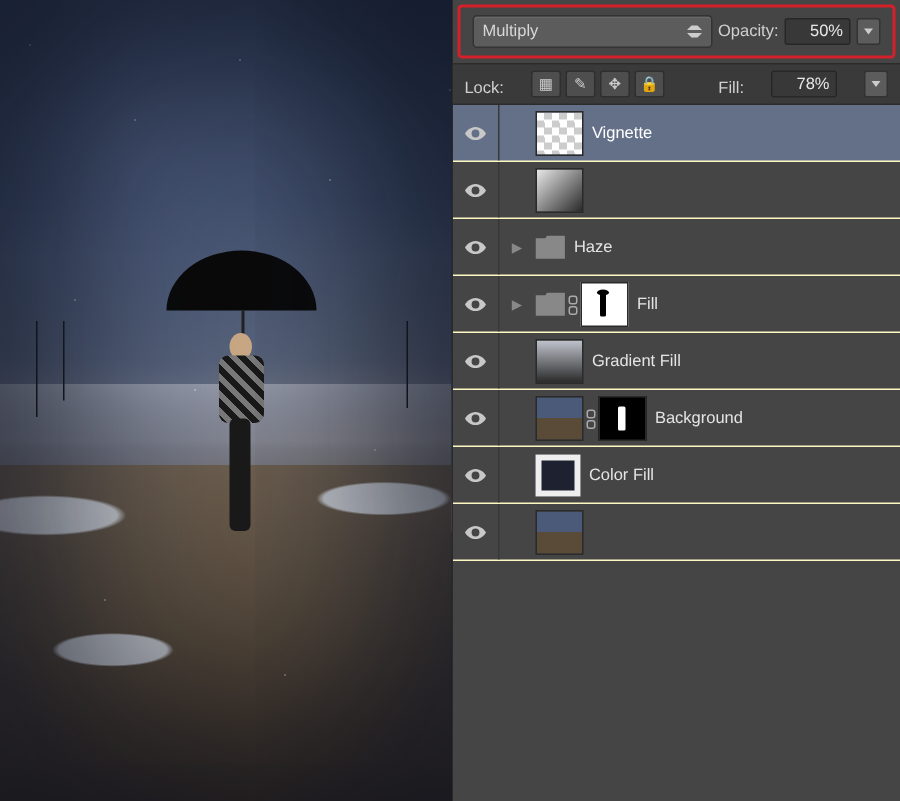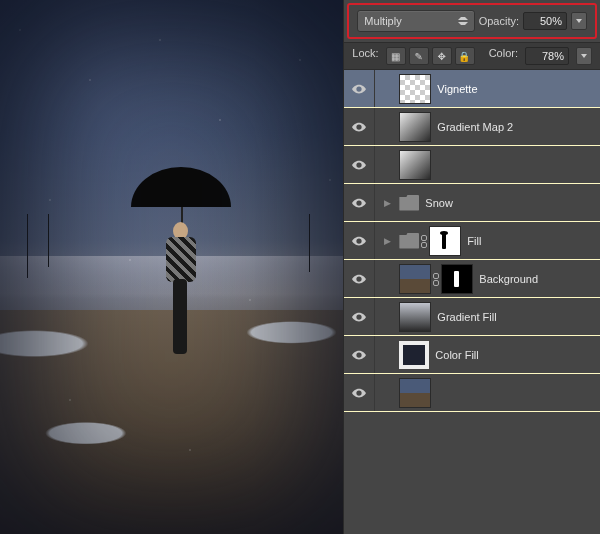--- a/index.html
+++ b/index.html
@@ -44,21 +44,21 @@
   .select{flex:1;display:flex;align-items:center;justify-content:space-between;background:#5c5c5c;border:1px solid #333;border-radius:3px;padding:3px 6px;box-shadow:inset 0 1px 0 rgba(255,255,255,.08)}
   .stepper{width:10px;height:14px;display:flex;flex-direction:column;justify-content:center;gap:2px}
   .stepper::before,.stepper::after{content:"";border-left:3px solid transparent;border-right:3px solid transparent}
   .stepper::before{border-bottom:3px solid #ccc}
   .stepper::after{border-top:3px solid #ccc}
   .lbl{color:#d0d0d0}
   .field{background:#383838;border:1px solid #272727;border-radius:2px;padding:2px 4px;width:34px;text-align:right;color:#e8e8e8}
   .chev{width:14px;height:16px;background:#5c5c5c;border:1px solid #333;border-radius:2px;display:flex;align-items:center;justify-content:center}
   .chev::after{content:"";border-left:3px solid transparent;border-right:3px solid transparent;border-top:4px solid #ccc}
 
-  .lock-row{display:flex;align-items:flex-start;gap:7px;padding:4px 8px;background:#3a3a3a;border-top:1px solid #2c2c2c;border-bottom:1px solid #2c2c2c}
+  .lock-row{display:flex;align-items:flex-end;gap:18px;padding:4px 8px;background:#3a3a3a;border-top:1px solid #2c2c2c;border-bottom:1px solid #2c2c2c}
   .lock-icons{display:flex;gap:3px}
   .li{width:18px;height:16px;background:#4e4e4e;border:1px solid #2f2f2f;border-radius:2px;display:flex;align-items:center;justify-content:center;font-size:10px;color:#ccc}
 
   .layers{flex:1;overflow:hidden}
   .layer{display:flex;align-items:center;height:37px;border-bottom:1px solid #fef9c3;padding:0 4px 0 0;gap:6px}
   .layer.sel{background:#637087}
   .eye{width:30px;display:flex;align-items:center;justify-content:center;align-self:stretch;border-right:1px solid #383838}
   .eye svg{width:14px;height:10px;fill:#c8c8c8}
   .disc{width:12px;text-align:center;color:#888;font-size:9px}
   .thumb{width:30px;height:28px;border:1px solid #2a2a2a;background:#555;display:flex;align-items:center;justify-content:center;position:relative;overflow:hidden}
@@ -124,21 +124,21 @@
 
     <div class="lock-row">
       <span class="lbl">Lock:</span>
       <div class="lock-icons">
         <span class="li">▦</span>
         <span class="li">✎</span>
         <span class="li">✥</span>
         <span class="li">🔒</span>
       </div>
       <span class="spacer"></span>
-      <span class="lbl">Color:</span>
+      <span class="lbl">Fill:</span>
       <span class="field">78%</span>
       <span class="chev"></span>
     </div>
 
     <div class="layers" id="layers">
         <div class="layer sel">
           <span class="eye">
             <svg viewBox="0 0 16 10">
               <path d="M8 0C4 0 1 3 0 5c1 2 4 5 8 5s7-3 8-5c-1-2-4-5-8-5zm0 8a3 3 0 110-6 3 3 0 010 6z"></path>
             </svg>
@@ -152,44 +152,32 @@
         <div class="layer">
           <span class="eye">
             <svg viewBox="0 0 16 10">
               <path d="M8 0C4 0 1 3 0 5c1 2 4 5 8 5s7-3 8-5c-1-2-4-5-8-5zm0 8a3 3 0 110-6 3 3 0 010 6z"></path>
             </svg>
           </span>
           <span class="disc"></span>
           <span class="thumbs">
             <span class="thumb grad"></span>
           </span>
-          <span class="lname">Gradient Map 2</span>
-        </div>
-        <div class="layer">
-          <span class="eye">
-            <svg viewBox="0 0 16 10">
-              <path d="M8 0C4 0 1 3 0 5c1 2 4 5 8 5s7-3 8-5c-1-2-4-5-8-5zm0 8a3 3 0 110-6 3 3 0 010 6z"></path>
-            </svg>
-          </span>
-          <span class="disc"></span>
-          <span class="thumbs">
-            <span class="thumb grad"></span>
-          </span>
         </div>
         <div class="layer">
           <span class="eye">
             <svg viewBox="0 0 16 10">
               <path d="M8 0C4 0 1 3 0 5c1 2 4 5 8 5s7-3 8-5c-1-2-4-5-8-5zm0 8a3 3 0 110-6 3 3 0 010 6z"></path>
             </svg>
           </span>
           <span class="disc">▶</span>
           <span class="thumbs">
             <span class="thumb folder"></span>
           </span>
-          <span class="lname">Snow</span>
+          <span class="lname">Haze</span>
         </div>
         <div class="layer">
           <span class="eye">
             <svg viewBox="0 0 16 10">
               <path d="M8 0C4 0 1 3 0 5c1 2 4 5 8 5s7-3 8-5c-1-2-4-5-8-5zm0 8a3 3 0 110-6 3 3 0 010 6z"></path>
             </svg>
           </span>
           <span class="disc">▶</span>
           <span class="thumbs">
             <span class="thumb folder"></span>
@@ -199,46 +187,46 @@
           <span class="lname">Fill</span>
         </div>
         <div class="layer">
           <span class="eye">
             <svg viewBox="0 0 16 10">
               <path d="M8 0C4 0 1 3 0 5c1 2 4 5 8 5s7-3 8-5c-1-2-4-5-8-5zm0 8a3 3 0 110-6 3 3 0 010 6z"></path>
             </svg>
           </span>
           <span class="disc"></span>
           <span class="thumbs">
+            <span class="thumb gradv"></span>
+          </span>
+          <span class="lname">Gradient Fill</span>
+        </div>
+        <div class="layer">
+          <span class="eye">
+            <svg viewBox="0 0 16 10">
+              <path d="M8 0C4 0 1 3 0 5c1 2 4 5 8 5s7-3 8-5c-1-2-4-5-8-5zm0 8a3 3 0 110-6 3 3 0 010 6z"></path>
+            </svg>
+          </span>
+          <span class="disc"></span>
+          <span class="thumbs">
             <span class="thumb img"></span>
             <span class="link"></span>
             <span class="thumb maskw"></span>
           </span>
           <span class="lname">Background</span>
         </div>
         <div class="layer">
           <span class="eye">
             <svg viewBox="0 0 16 10">
               <path d="M8 0C4 0 1 3 0 5c1 2 4 5 8 5s7-3 8-5c-1-2-4-5-8-5zm0 8a3 3 0 110-6 3 3 0 010 6z"></path>
             </svg>
           </span>
           <span class="disc"></span>
           <span class="thumbs">
-            <span class="thumb gradv"></span>
-          </span>
-          <span class="lname">Gradient Fill</span>
-        </div>
-        <div class="layer">
-          <span class="eye">
-            <svg viewBox="0 0 16 10">
-              <path d="M8 0C4 0 1 3 0 5c1 2 4 5 8 5s7-3 8-5c-1-2-4-5-8-5zm0 8a3 3 0 110-6 3 3 0 010 6z"></path>
-            </svg>
-          </span>
-          <span class="disc"></span>
-          <span class="thumbs">
             <span class="thumb solid"></span>
           </span>
           <span class="lname">Color Fill</span>
         </div>
         <div class="layer">
           <span class="eye">
             <svg viewBox="0 0 16 10">
               <path d="M8 0C4 0 1 3 0 5c1 2 4 5 8 5s7-3 8-5c-1-2-4-5-8-5zm0 8a3 3 0 110-6 3 3 0 010 6z"></path>
             </svg>
           </span>

